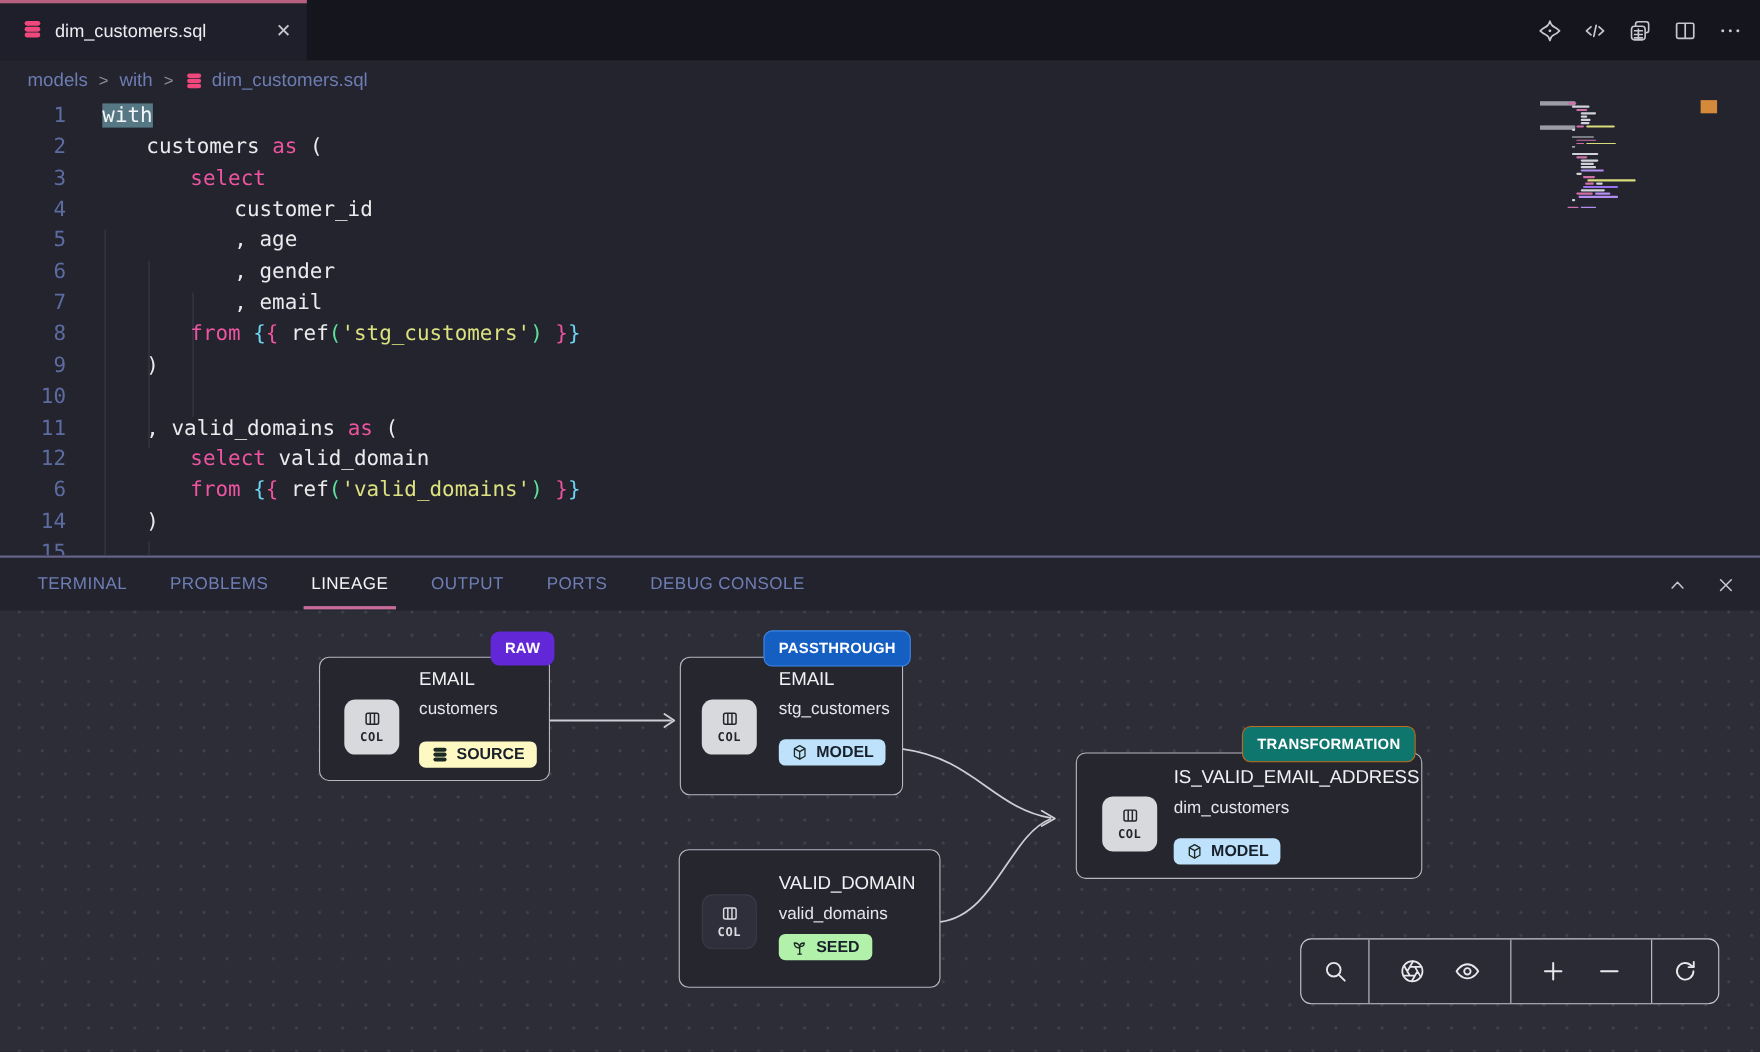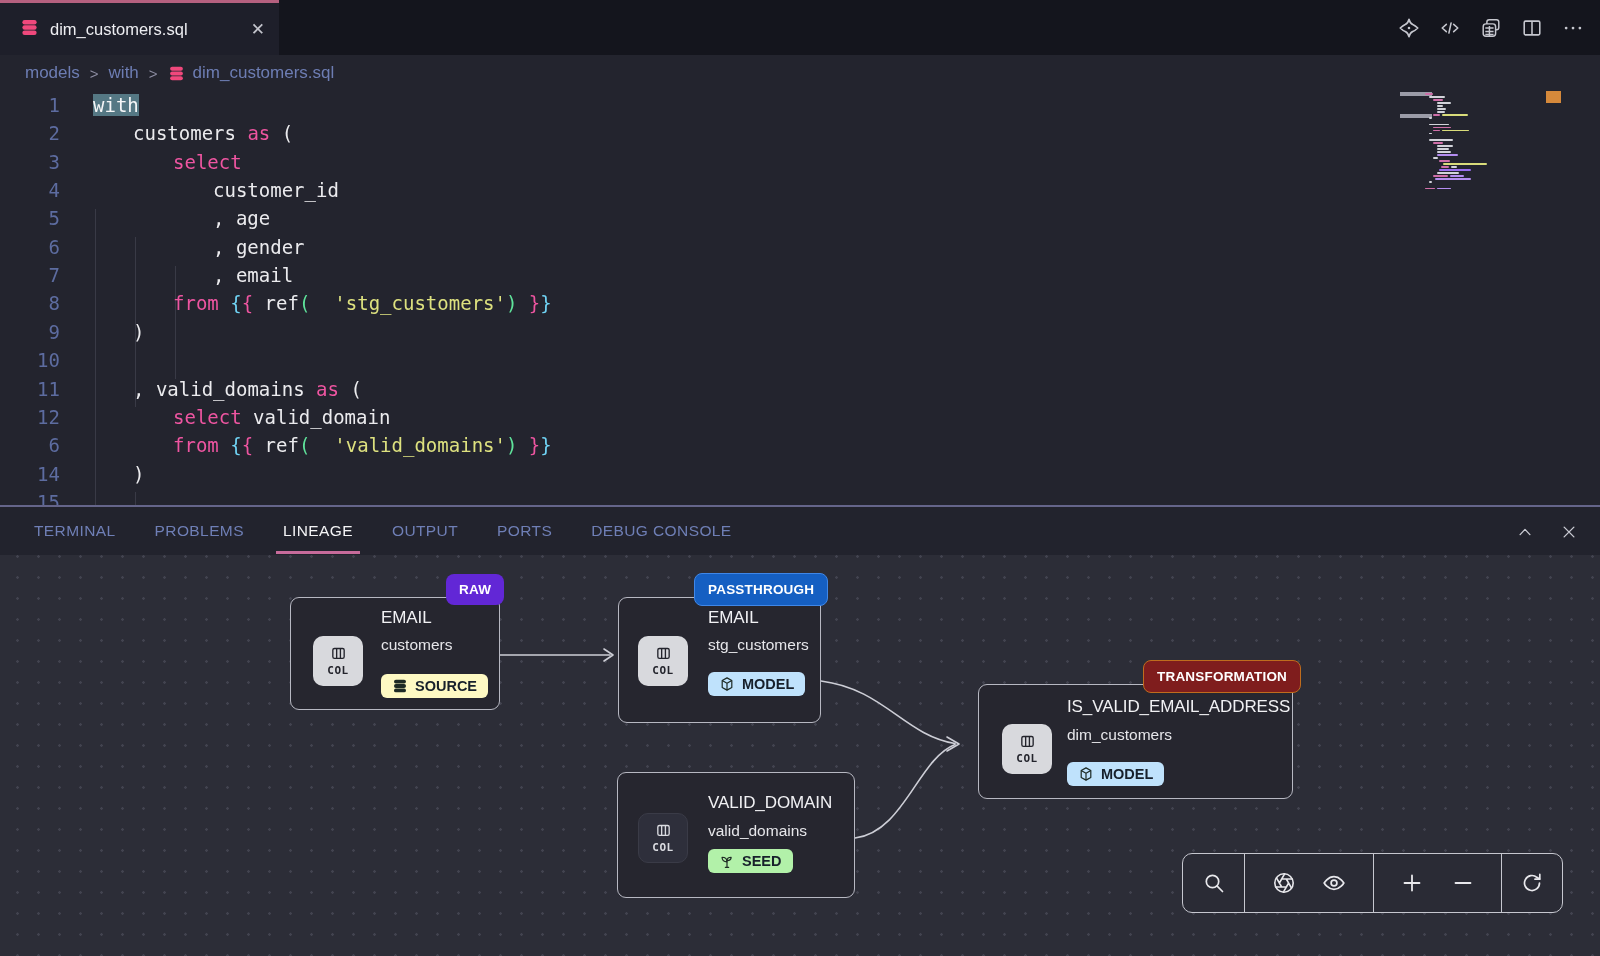--- a/index.html
+++ b/index.html
@@ -27,21 +27,21 @@
     overflow:hidden; font-family:"DejaVu Sans Mono","Liberation Mono",monospace; font-size:19px; }
   .code-line { position:absolute; left:0; width:100%; height:28.35px; line-height:28.35px; }
   .lnum { position:absolute; left:0; width:60px; text-align:right; color:#5d6ca0; }
   .ltext { position:absolute; white-space:pre; }
   .t-kw  { color:#ee55a1;text-align:right; }
   .t-id  { color:#ebebee; }
   .t-p   { color:#ebebee; }
   .t-cy  { color:#70d4f5; }
   .t-pk  { color:#ee55a1; }
   .t-gr  { color:#5fe39b; }
-  .t-st  { color:#dde17f;margin-left:24px; }
+  .t-st  { color:#dde17f; }
   .t-sel { color:#f5f6f7; background:#557884; }
   .iguide { position:absolute; width:1px; background:#393a46; }
 
   
   #minimap { position:absolute; left:1425px; top:2px; width:112px; height:110px; }
   .mm-row { position:absolute; height:1.8px; border-radius:1px; }
   .mm-extra { position:absolute; background:#9b9ca8; }
   #ruler-marker { position:absolute; left:1546px; top:0; width:15px; height:12px; background:#d5893b; }
 
   
@@ -360,21 +360,21 @@
                 <path d="M12 21.5v-8.3"></path>
                 <path d="M12 13.2C12 8.9 8.9 6.4 4.6 6.4c0 4.3 3.1 6.8 7.4 6.8z"></path>
                 <path d="M12 11.4c0-3.2 2.3-5 6.2-5 0 3.2-2.3 5-6.2 5z"></path>
                 <path d="M9.5 21.5h5"></path>
               </svg>
             </span>
             <span>SEED</span>
           </div>
         </div>
         <div class="node" style="left: 978px; top: 129px; width: 315px; height: 115px;">
-          <div class="top-badge" style="left: 164px; top: -25px; background: #7f1d1d; border: 1.5px solid rgb(191, 108, 29);">TRANSFORMATION</div>
+          <div class="top-badge" style="left: 150px; top: -25px; background: #0f766e; border: 1.5px solid rgb(191, 108, 29);">TRANSFORMATION</div>
           <div class="colbox light" style="left: 23px; top: 39px;">
             <span class="icon" style="display: inline-flex;">
               <svg width="17" height="17" viewBox="0 0 24 24" fill="none" stroke="currentColor" stroke-width="1.9" stroke-linejoin="round">
                 <rect x="4" y="3.5" width="16" height="14" rx="2.3"></rect>
                 <path d="M9.4 3.5v14M14.7 3.5v14"></path>
               </svg>
             </span>
             <span class="collabel">COL</span>
           </div>
           <div class="title" style="left: 88px; top: 12px;">IS_VALID_EMAIL_ADDRESS</div>

